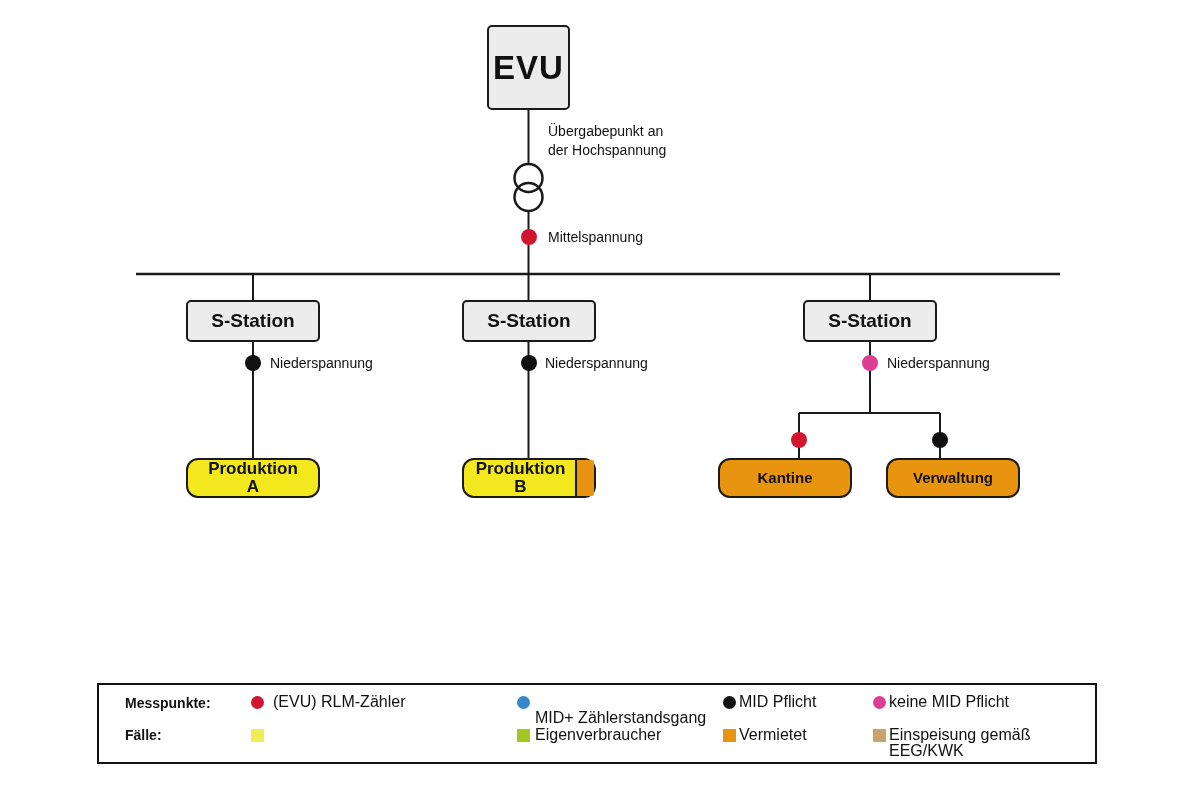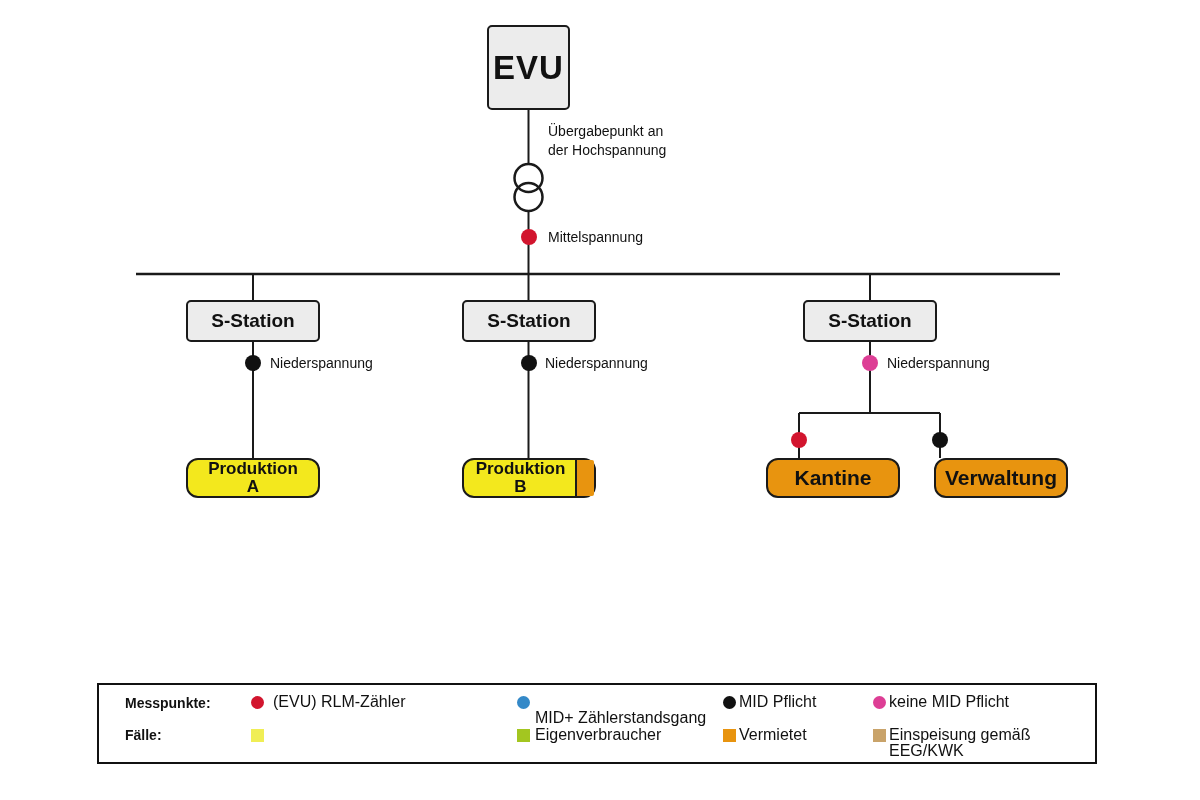--- a/index.html
+++ b/index.html
@@ -11,21 +11,21 @@
   .node{
     position:absolute;display:flex;align-items:center;justify-content:center;
     border:2px solid #1a1a1a;box-sizing:border-box;text-align:center;
     font-weight:bold;color:#111;
   }
   .node.gray{border-radius:5px;background:#ececec;}
   .node.load{border-radius:12px;}
   #evu-box{left:487px;top:25px;width:83px;height:85px;font-size:33px;letter-spacing:1px;}
   .sstation{width:134px;height:42px;top:300px;font-size:19px;}
   .load{width:134px;height:40px;top:458px;font-size:17px;line-height:18px;white-space:pre-line;}
-  .load.single{font-size:21px;margin-left:48px;}
+  .load.single{font-size:15px;}
   .btab{position:absolute;right:0;top:0;bottom:0;width:17px;border-left:2px solid #1a1a1a;border-radius:0 2px 2px 0;}
   .binner{position:relative;z-index:1;padding-right:17px;width:100%;}
   .dot{
     position:absolute;width:16px;height:16px;border-radius:50%;
   }
   .note{
     position:absolute;font-size:14px;line-height:19px;color:#111;
     white-space:pre-line;
   }
   .vlabel{position:absolute;font-size:14px;line-height:16px;color:#111;}

